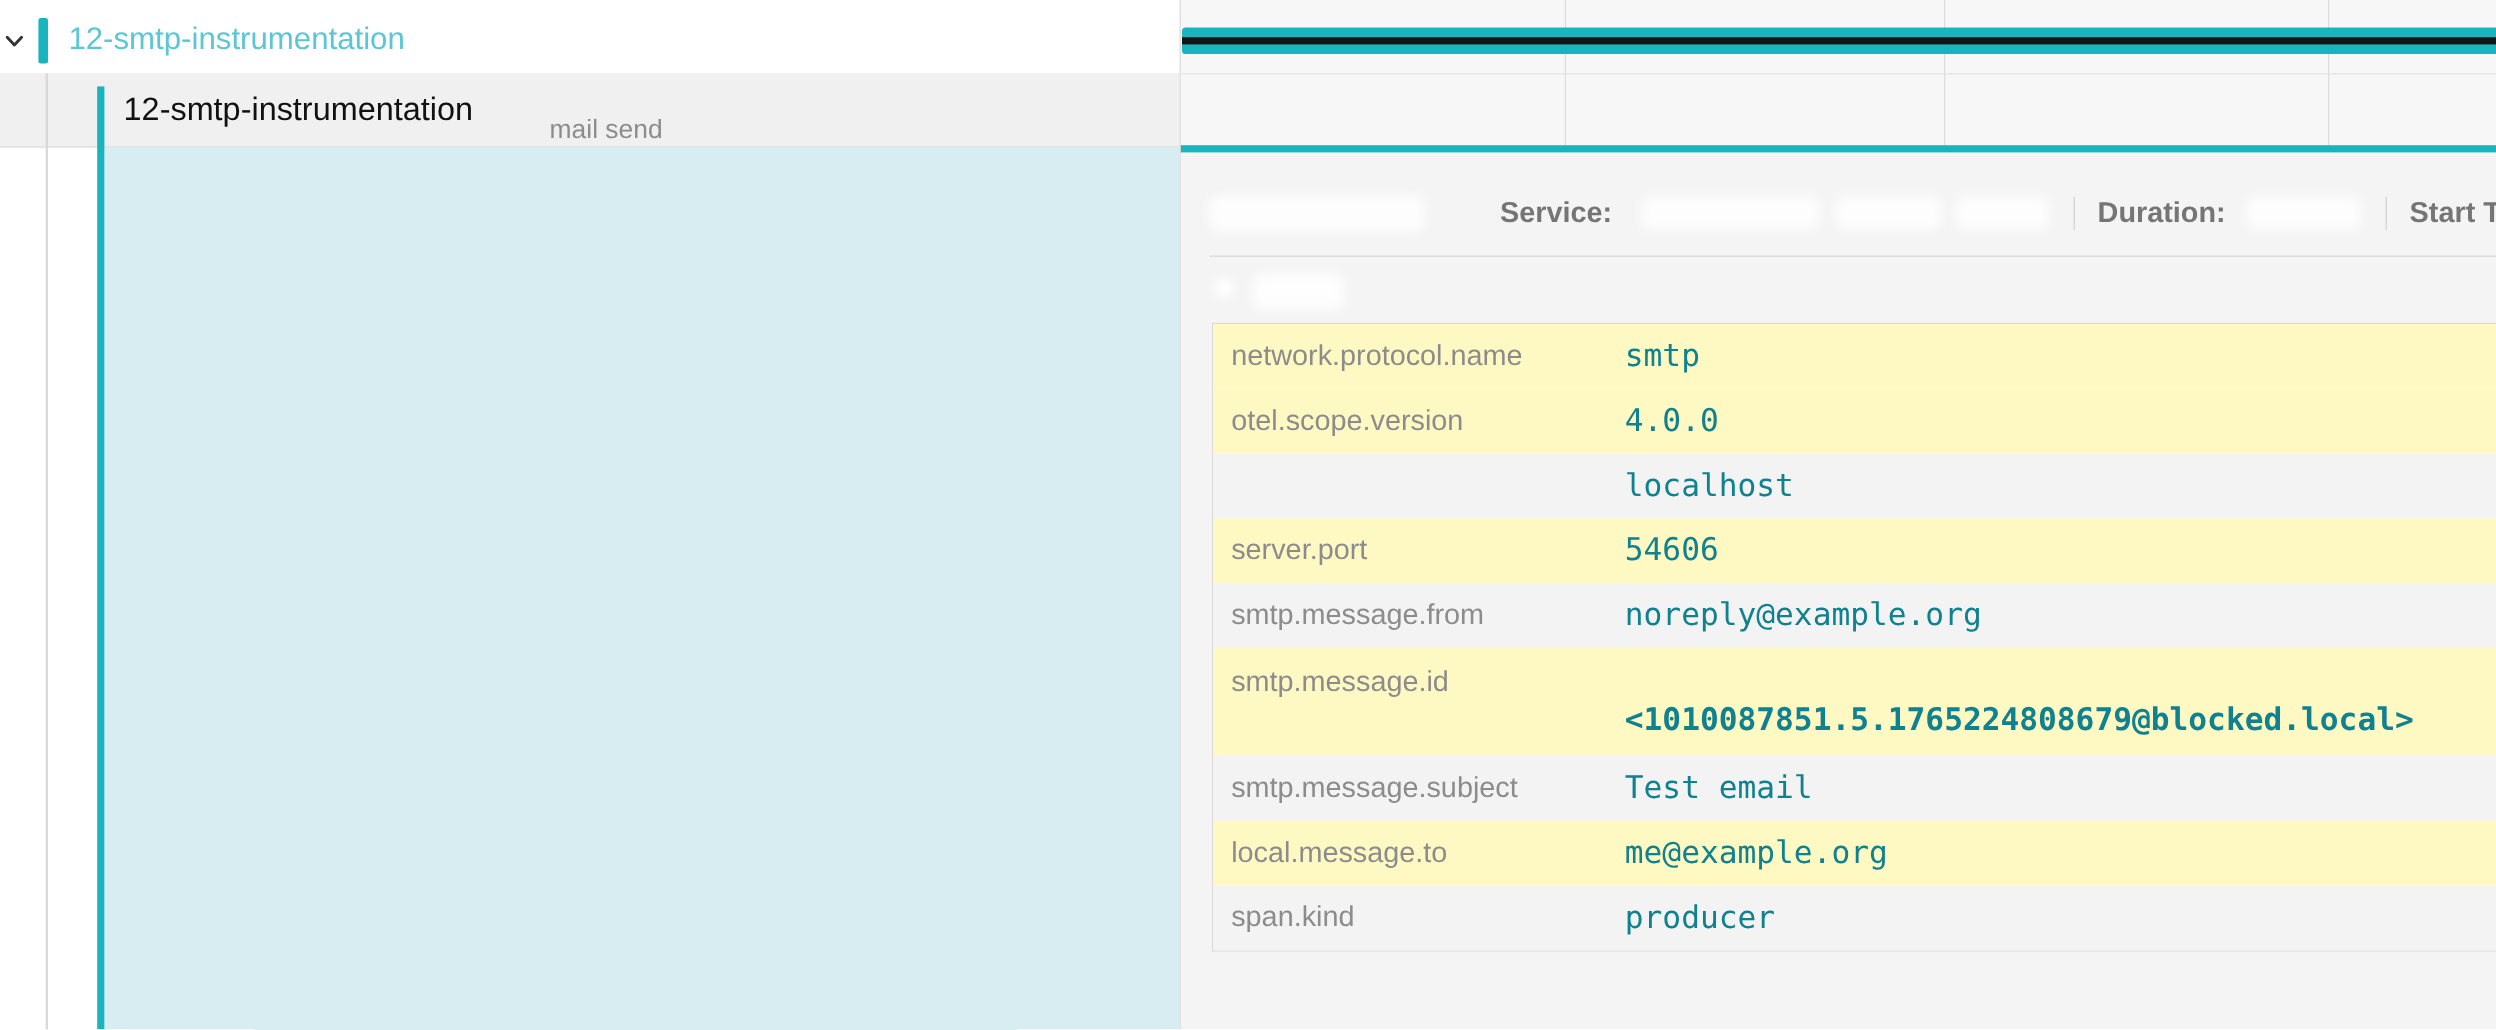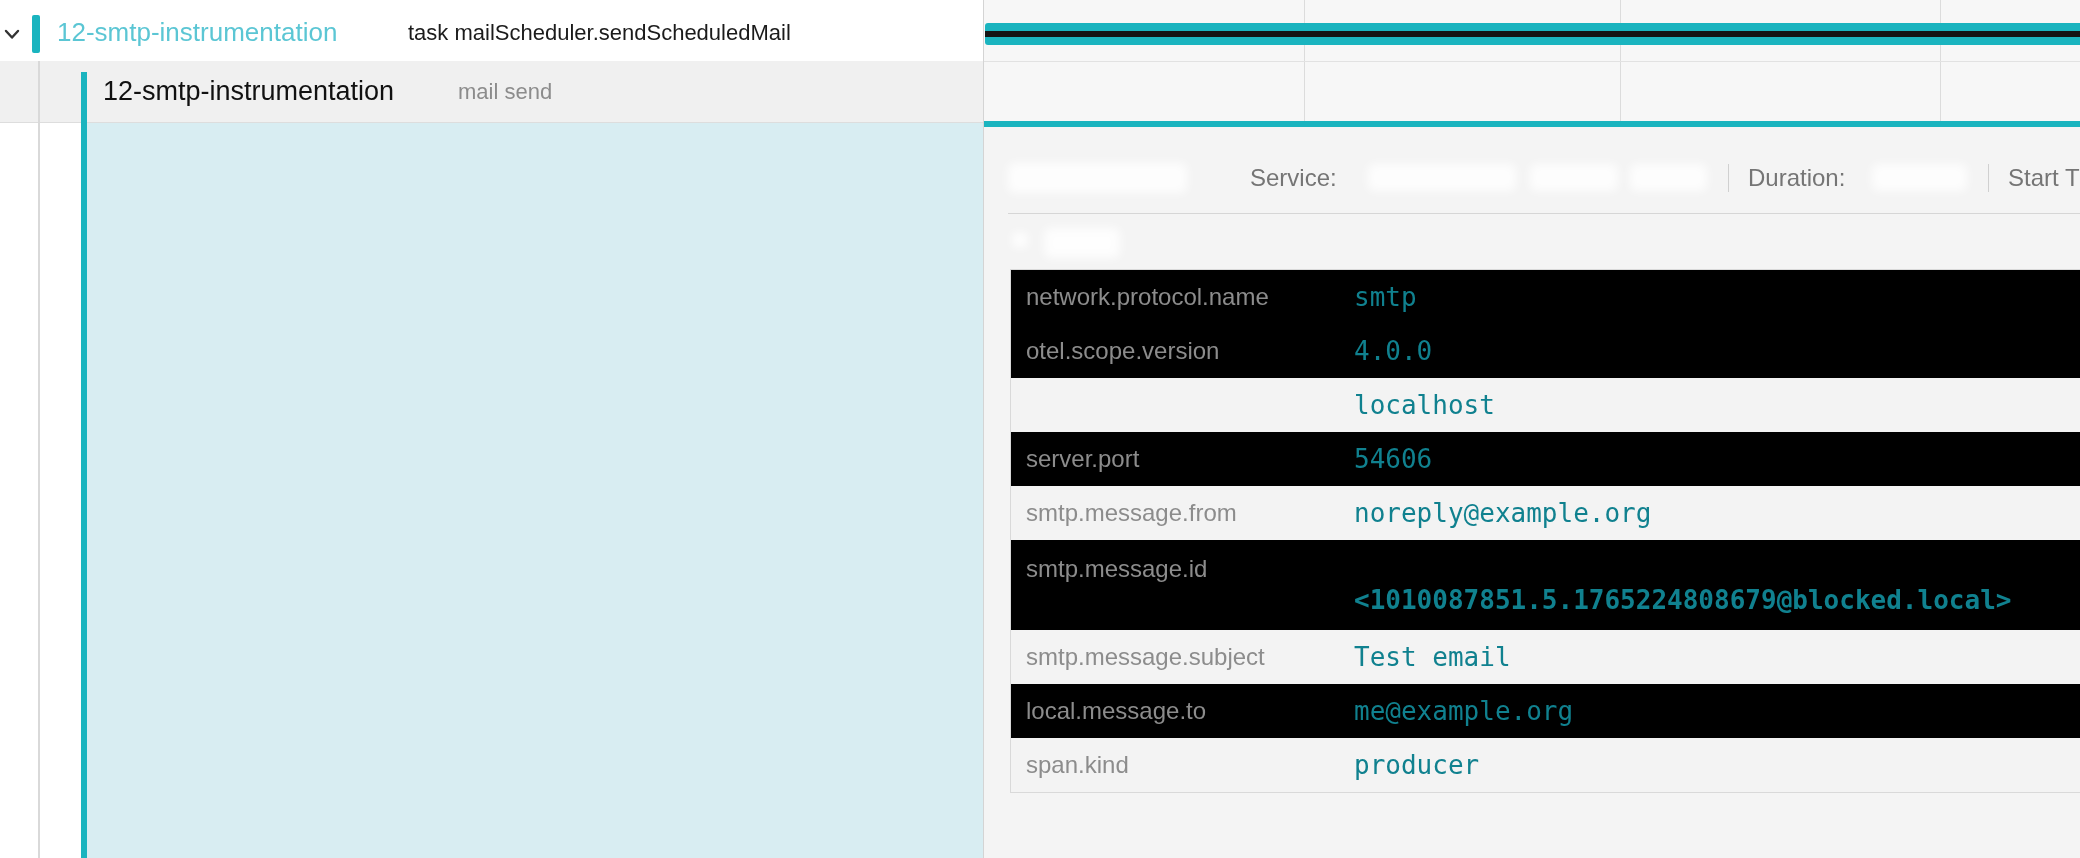--- a/index.html
+++ b/index.html
@@ -28,47 +28,47 @@
   .panel-divider{position:absolute;left:983px;top:0;width:1px;height:858px;background:#d4d4d4;}
 
   .row1{position:absolute;left:0;top:4px;width:983px;height:57px;background:#fff;}
   .chevron{position:absolute;left:2px;top:20px;width:20px;height:20px;cursor:pointer;}
   .svcbar1{position:absolute;left:32px;top:11px;width:8px;height:38px;background:var(--accent);border-radius:2px;}
   .row1 .svc{position:absolute;left:57px;top:0;height:57px;line-height:57px;font-size:26px;color:var(--accent-text-light);white-space:nowrap;}
   .row1 .op{position:absolute;left:408px;top:0;height:57px;line-height:57px;font-size:22px;color:var(--dark-text);white-space:nowrap;}
 
   .row2{position:absolute;left:0;top:61px;width:983px;height:61px;background:#f0f0f0;border-bottom:1px solid #ddd;}
   .row2 .svc{position:absolute;left:103px;top:0;height:61px;line-height:61px;font-size:27px;font-weight:500;color:#111;white-space:nowrap;}
-  .row2 .op{position:absolute;left:458px;top:0;height:61px;line-height:61px;font-size:22px;color:var(--key-text);white-space:nowrap;}
+  .row2 .op{position:absolute;left:458px;top:16px;height:61px;line-height:61px;font-size:22px;color:var(--key-text);white-space:nowrap;}
 
   .indent-guide{position:absolute;left:38px;top:61px;width:2px;height:797px;background:#d9d9d9;}
   .svcbar2{position:absolute;left:81px;top:72px;width:6px;height:786px;background:var(--accent);}
   .selection-area{position:absolute;left:87px;top:123px;width:896px;height:735px;background:var(--selection-bg);}
 
   
   .timeline{position:absolute;left:984px;top:0;width:1096px;height:121px;background:var(--timeline-bg);}
   .gridline{position:absolute;top:0;width:1px;height:121px;background:var(--grid-line);}
   .tl-rowline{position:absolute;left:0;top:61px;width:1096px;height:1px;background:#e2e2e2;}
   .span-bar{position:absolute;left:1px;top:23px;width:1095px;height:22px;background:var(--accent);border-radius:3px 0 0 3px;cursor:pointer;}
   .span-bar .stripe{position:absolute;left:0;top:8px;width:100%;height:6px;background:var(--bar-stripe);}
 
   
   .detail{position:absolute;left:984px;top:121px;width:1096px;height:737px;background:var(--panel-bg);border-top:6px solid var(--accent);box-sizing:border-box;}
-  .detail-header{position:absolute;left:0;top:35px;width:1096px;height:32px;}
+  .detail-header{position:absolute;left:0;top:35px;width:1096px;height:32px;font-weight:bold;}
   .dh-label{position:absolute;top:0;height:32px;line-height:32px;font-size:24px;color:var(--muted-text);white-space:nowrap;}
   .dh-sep{position:absolute;top:2px;height:28px;width:1px;background:#d0d0d0;}
   .redacted{position:absolute;background:rgba(255,255,255,.82);border-radius:6px;filter:blur(5px);}
   .dh-line{position:absolute;left:24px;top:86px;width:1072px;height:1px;background:#d6d6d6;}
 
   .acc-chevron{position:absolute;left:28px;top:105px;width:16px;height:16px;background:rgba(255,255,255,.8);border-radius:4px;filter:blur(4px);cursor:pointer;}
   .acc-tab{position:absolute;left:60px;top:101px;width:76px;height:30px;background:rgba(255,255,255,.85);border-radius:6px;filter:blur(5px);cursor:pointer;}
 
   
   .attr-table{position:absolute;left:26px;top:142px;width:1070px;border-top:1px solid #d9d9d9;border-left:1px solid #d9d9d9;border-bottom:1px solid #d9d9d9;box-sizing:border-box;background:#fff;}
-  .trow{position:relative;width:100%;height:54px;background:#000000;}
+  .trow{position:relative;width:100%;height:54px;background:#fef9c3;}
   .trow.alt{background:var(--row-alt-bg);}
   .trow .k{position:absolute;left:15px;top:0;width:328px;height:54px;line-height:54px;font-size:24px;color:var(--key-text);white-space:nowrap;overflow:hidden;}
   .trow .v{position:absolute;left:343px;top:0;height:54px;line-height:54px;font-size:26px;color:var(--value-text);font-family:"DejaVu Sans Mono",monospace;white-space:nowrap;}
   .trow.tall{height:90px;}
   .trow.tall .k{height:52px;line-height:58px;}
   .trow.tall .v{top:38px;height:44px;line-height:44px;font-weight:bold;}
 </style>
 </head>
 <body>
 
@@ -77,21 +77,20 @@
 
   <div class="left-panel">
     <div class="row1">
       <span class="chevron">
         <svg width="20" height="20" viewBox="0 0 20 20">
             <polyline points="4,7 10,13.5 16,7" fill="none" stroke="#333" stroke-width="2.4" stroke-linecap="round" stroke-linejoin="round"></polyline>
           </svg>
       </span>
       <span class="svcbar1"></span>
       <span class="svc">12-smtp-instrumentation</span>
-      <span class="op">task mailScheduler.sendScheduledMail</span>
     </div>
     <div class="row2">
       <span class="svc">12-smtp-instrumentation</span>
       <span class="op">mail send</span>
     </div>
     <div class="indent-guide"></div>
     <div class="selection-area"></div>
     <div class="svcbar2"></div>
   </div>
   <div class="panel-divider"></div>

